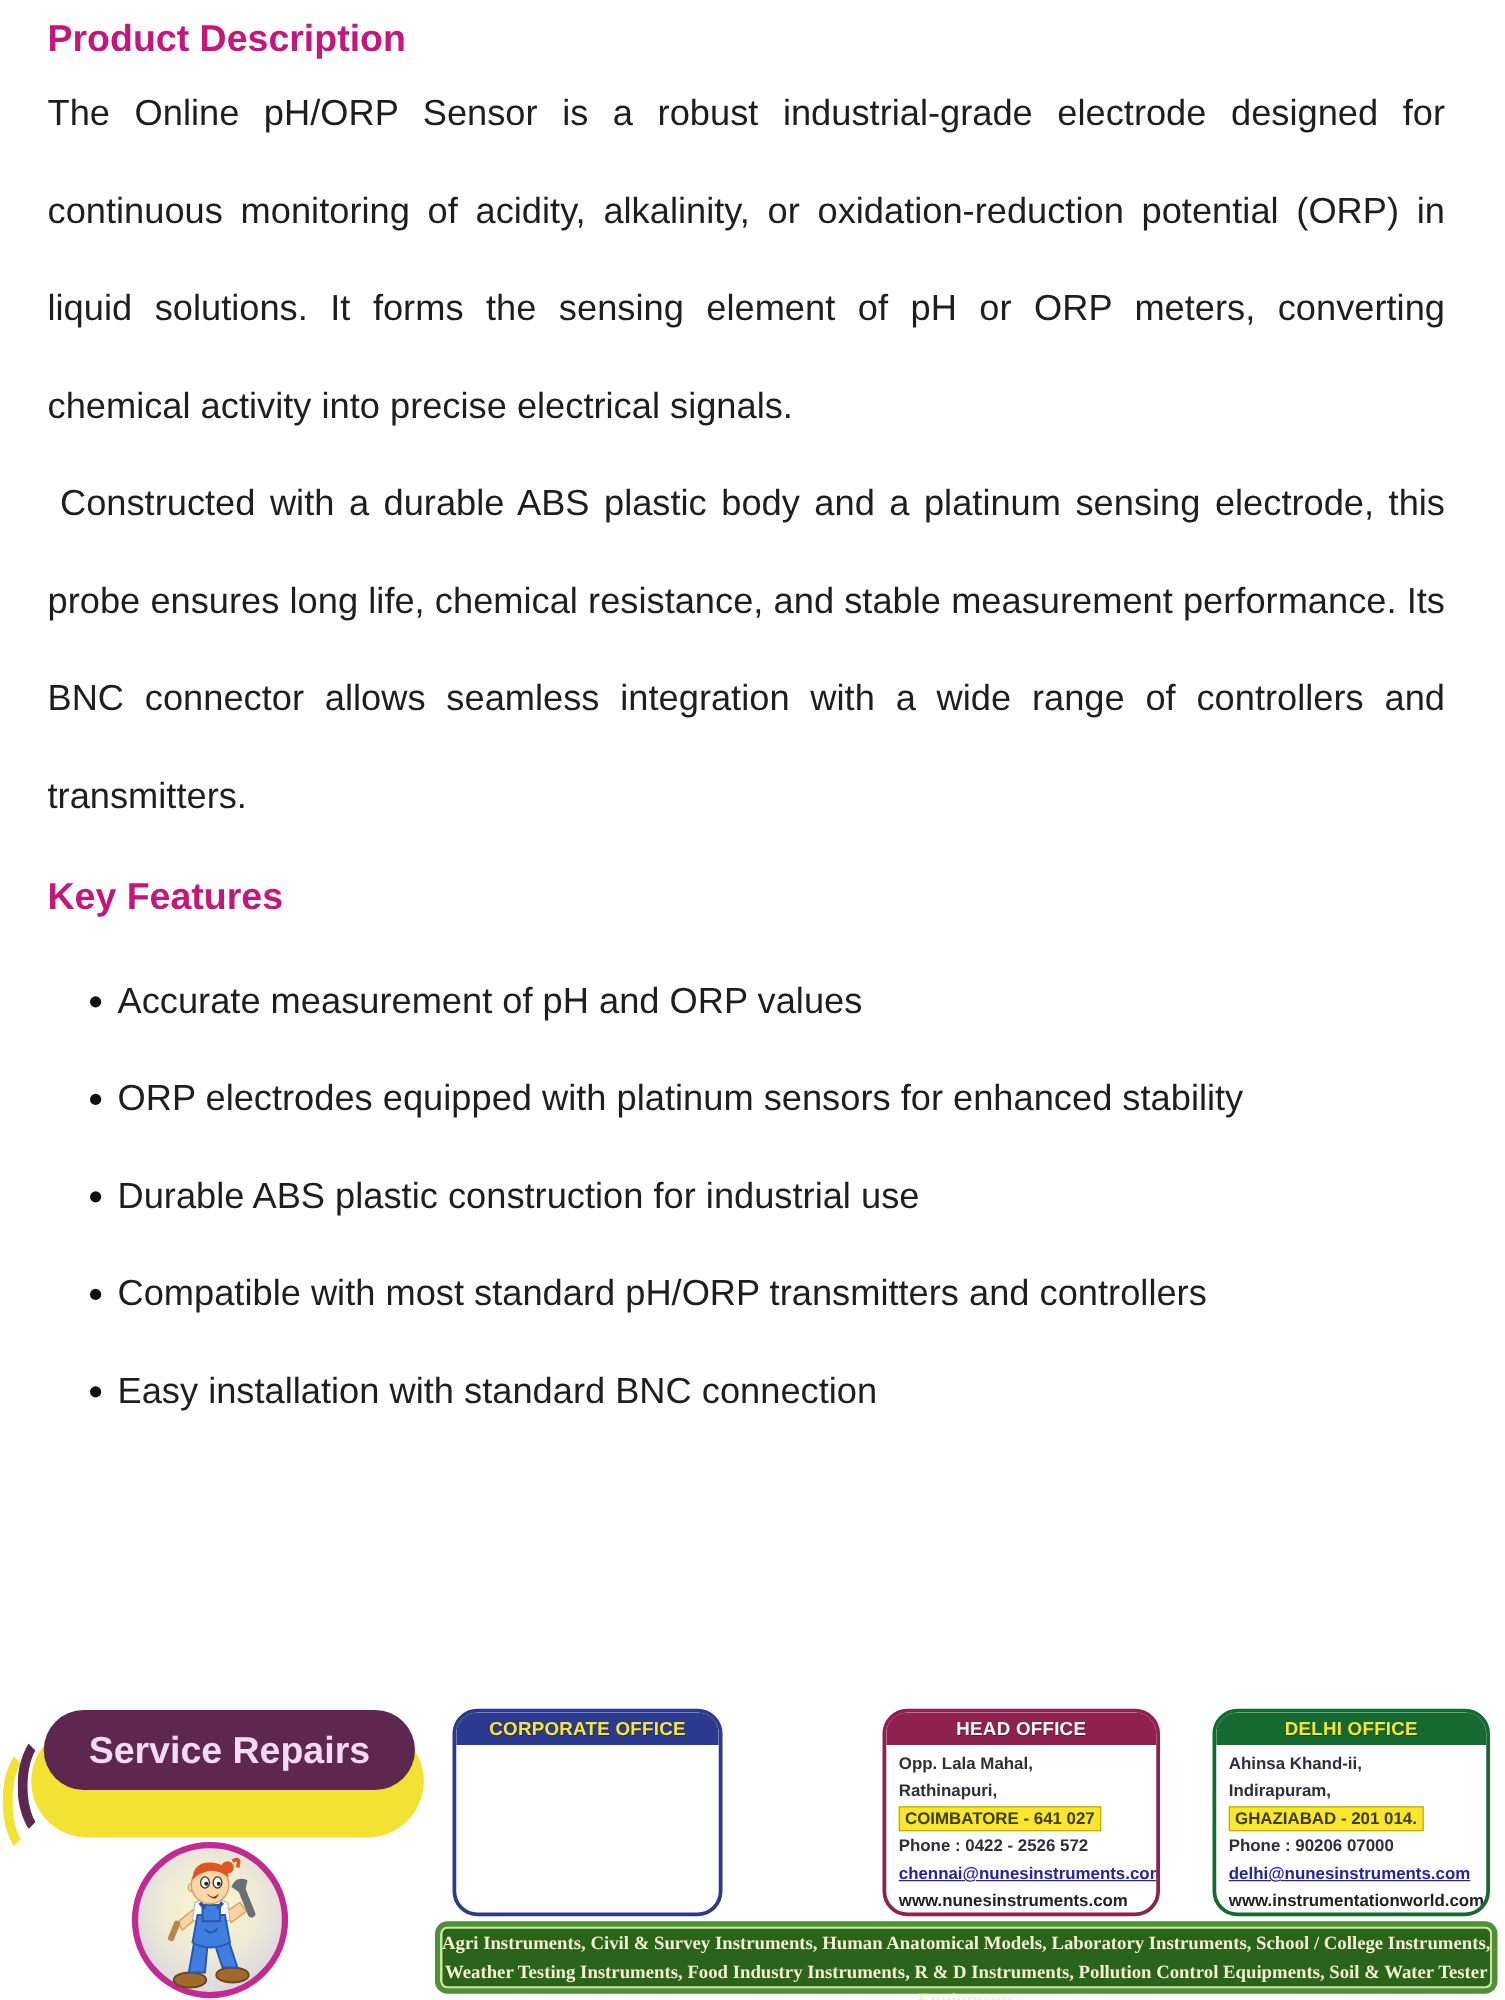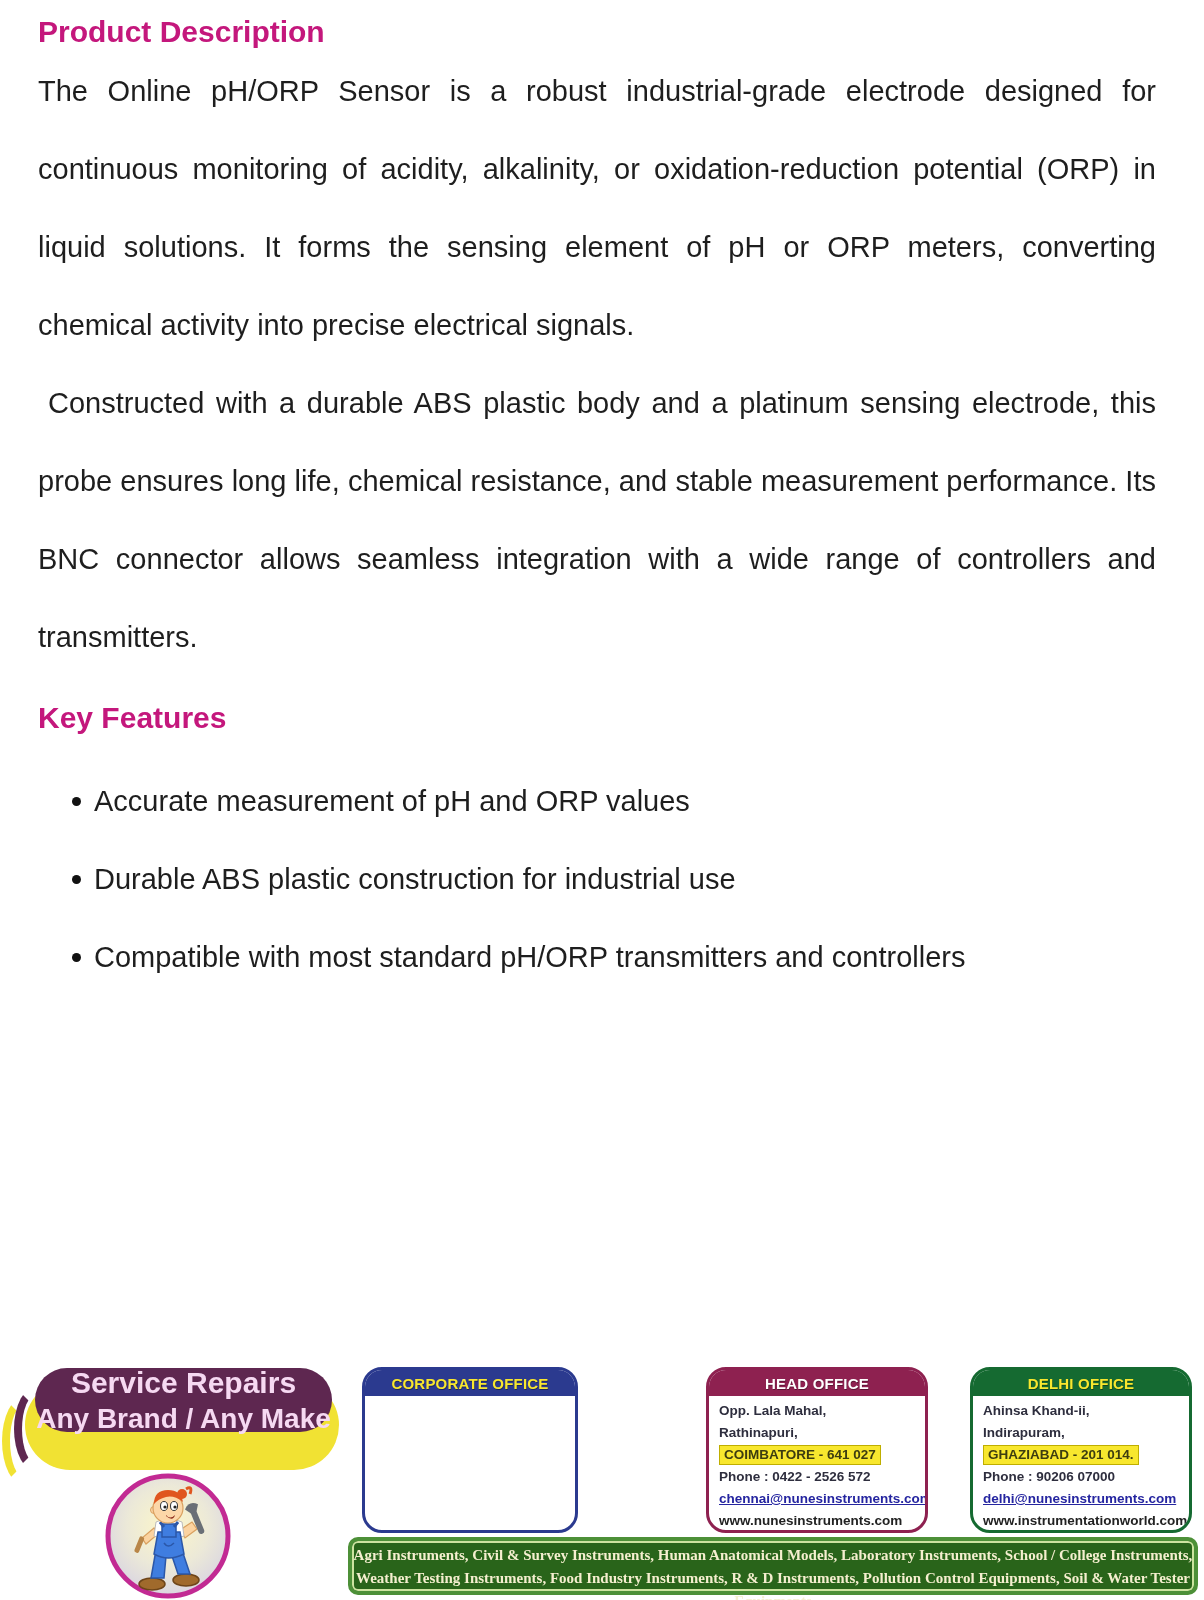--- a/index.html
+++ b/index.html
@@ -81,31 +81,32 @@
 <body>
 
 <div class="page">
   <div class="content">
     <h2 class="section-heading">Product Description</h2>
     <p class="body-para p1">The Online pH/ORP Sensor is a robust industrial-grade electrode designed for continuous monitoring of acidity, alkalinity, or oxidation-reduction potential (ORP) in liquid solutions. It forms the sensing element of pH or ORP meters, converting chemical activity into precise electrical signals.</p>
     <p class="body-para p2">Constructed with a durable ABS plastic body and a platinum sensing electrode, this probe ensures long life, chemical resistance, and stable measurement performance. Its BNC connector allows seamless integration with a wide range of controllers and transmitters.</p>
     <h2 class="section-heading features-heading">Key Features</h2>
     <ul class="features-list">
       <li class="feature">Accurate measurement of pH and ORP values</li>
+      <li class="feature">ORP electrodes equipped with platinum sensors for enhanced stability</li>
       <li class="feature">Durable ABS plastic construction for industrial use</li>
       <li class="feature">Compatible with most standard pH/ORP transmitters and controllers</li>
+      <li class="feature">Easy installation with standard BNC connection</li>
     </ul>
   </div>
 
   <div class="echo echo-yellow"></div>
   <div class="echo echo-purple"></div>
   <div class="pill-outline"></div>
   <div class="pill">
     <div class="pill-l1">Service Repairs</div>
-    <div class="pill-l2">Any Brand / Any Make</div>
   </div>
 
   <div class="mascot">
     <svg viewBox="0 0 128 128" width="128" height="128">
       <defs>
         <radialGradient id="mg" cx="50%" cy="42%" r="62%">
           <stop offset="0%" stop-color="#fdf7c8"></stop>
           <stop offset="55%" stop-color="#ece9d8"></stop>
           <stop offset="100%" stop-color="#d7d3e2"></stop>
         </radialGradient>

